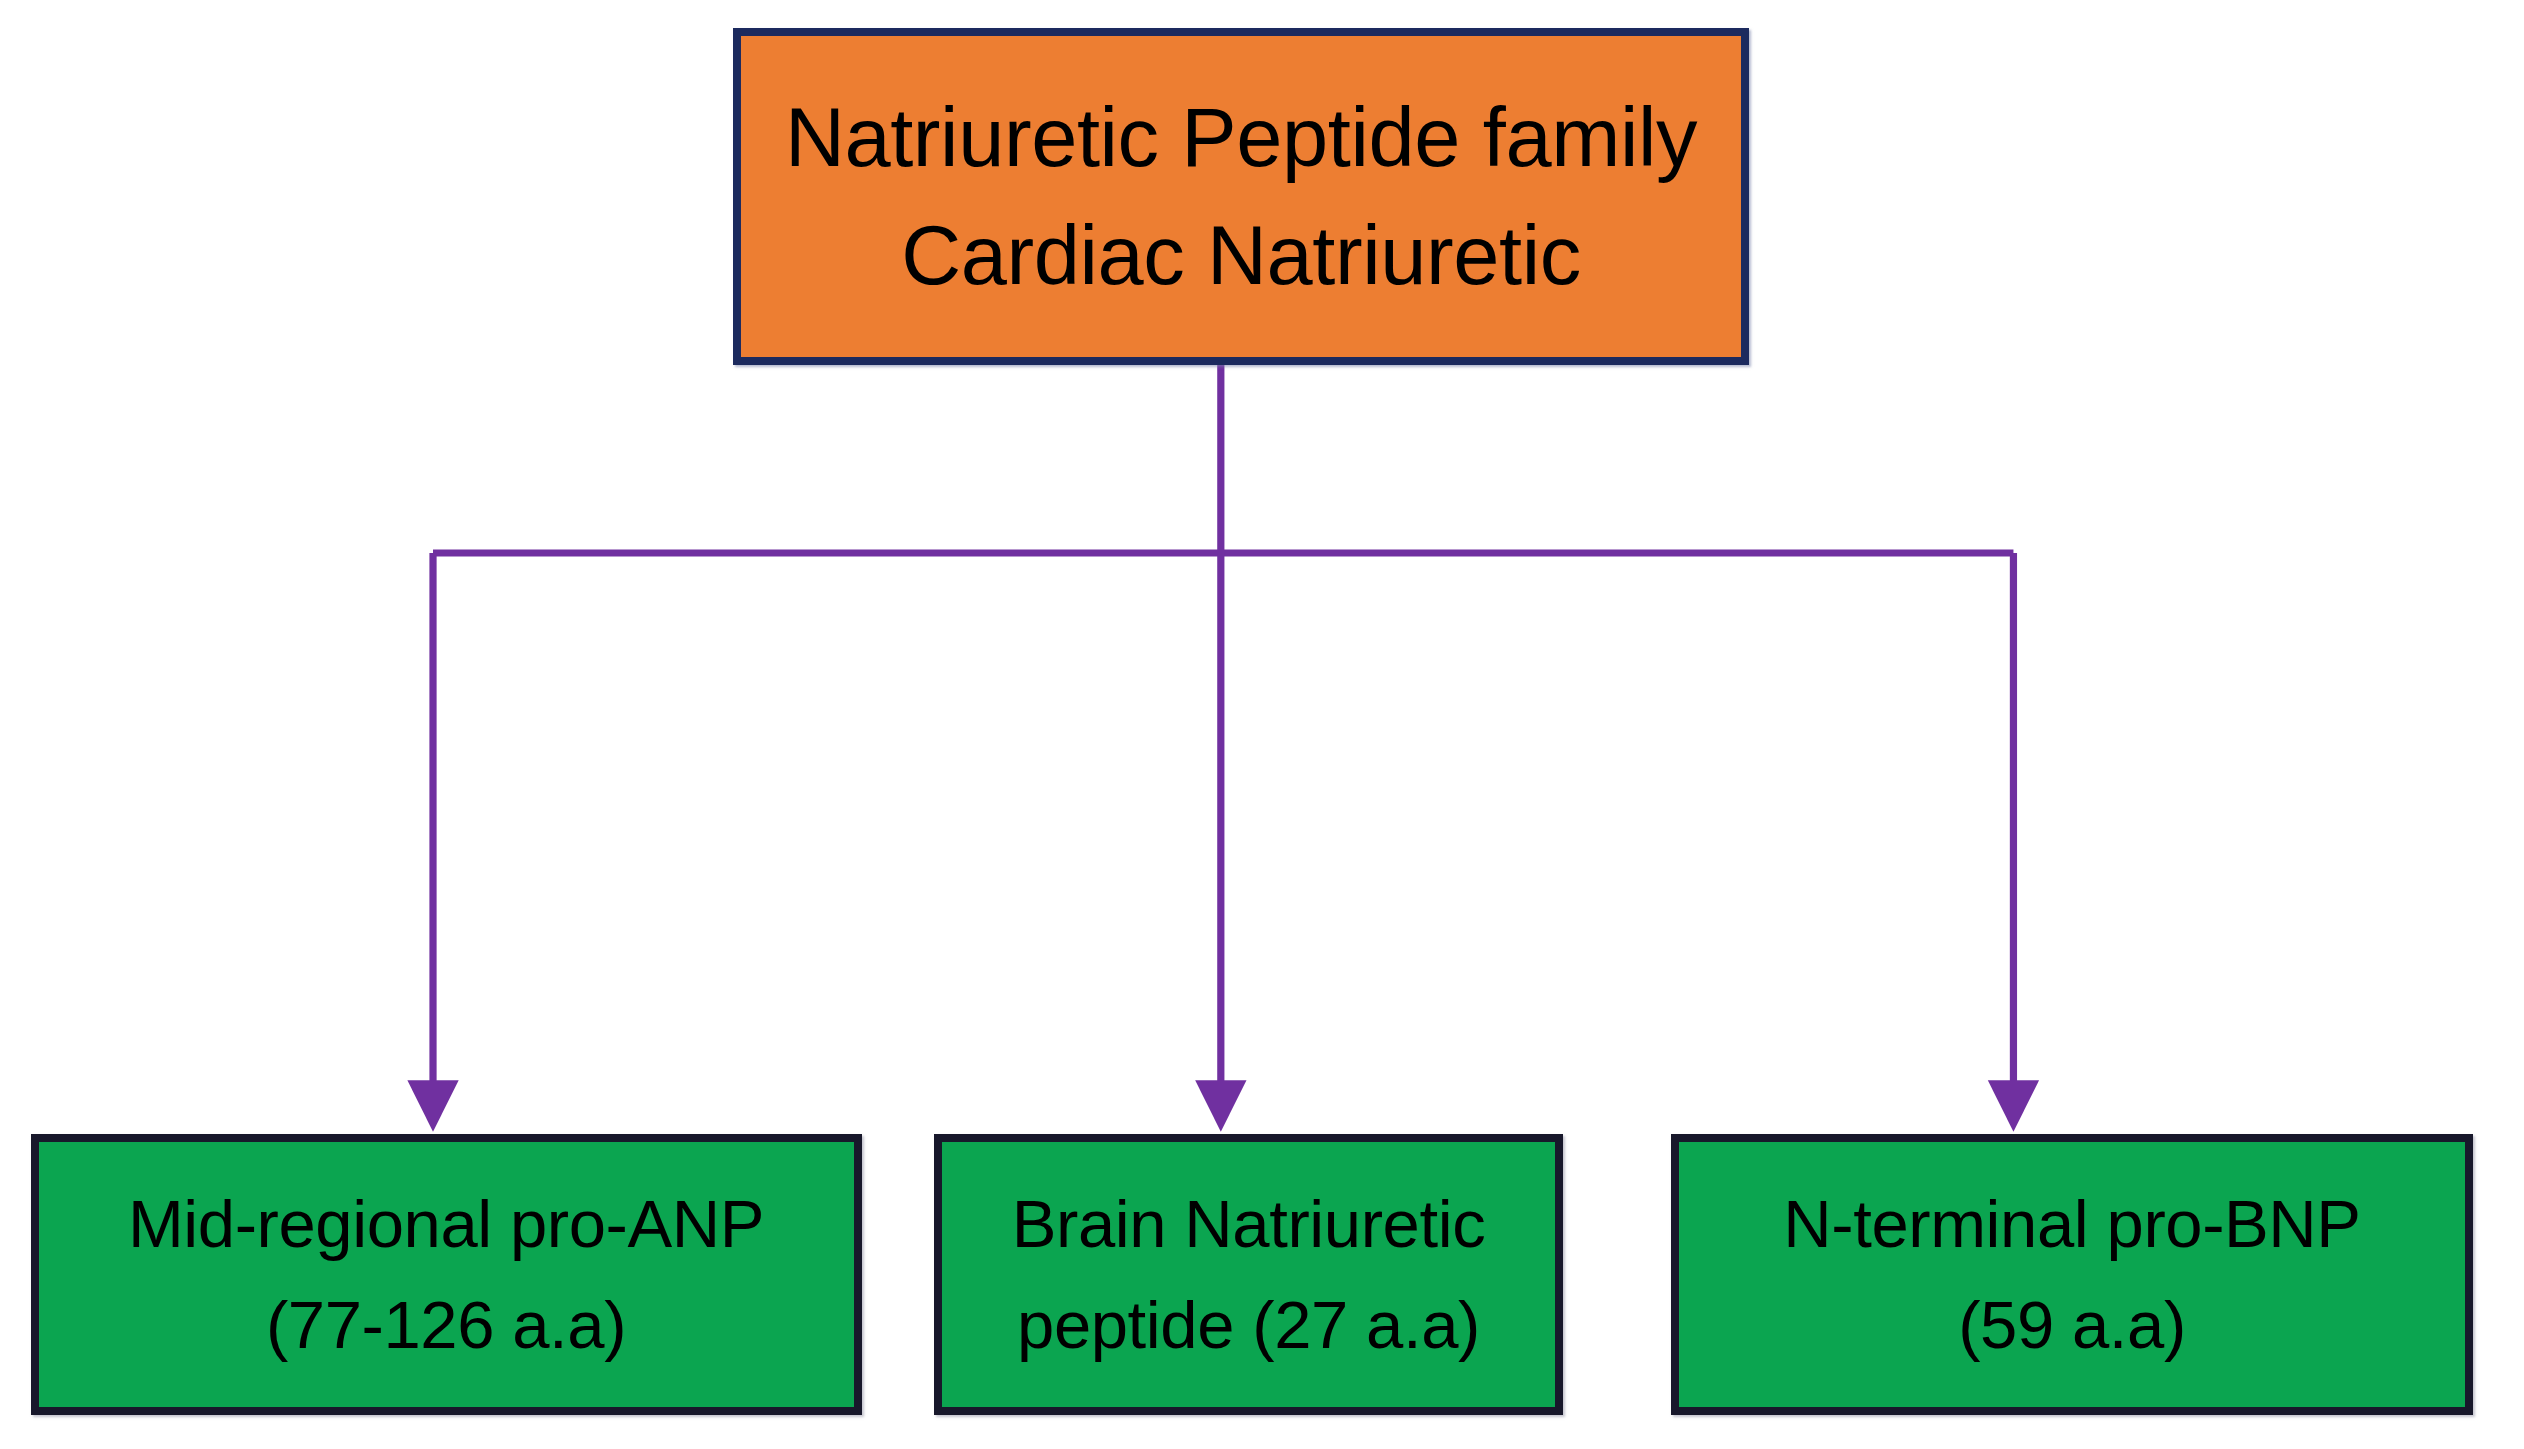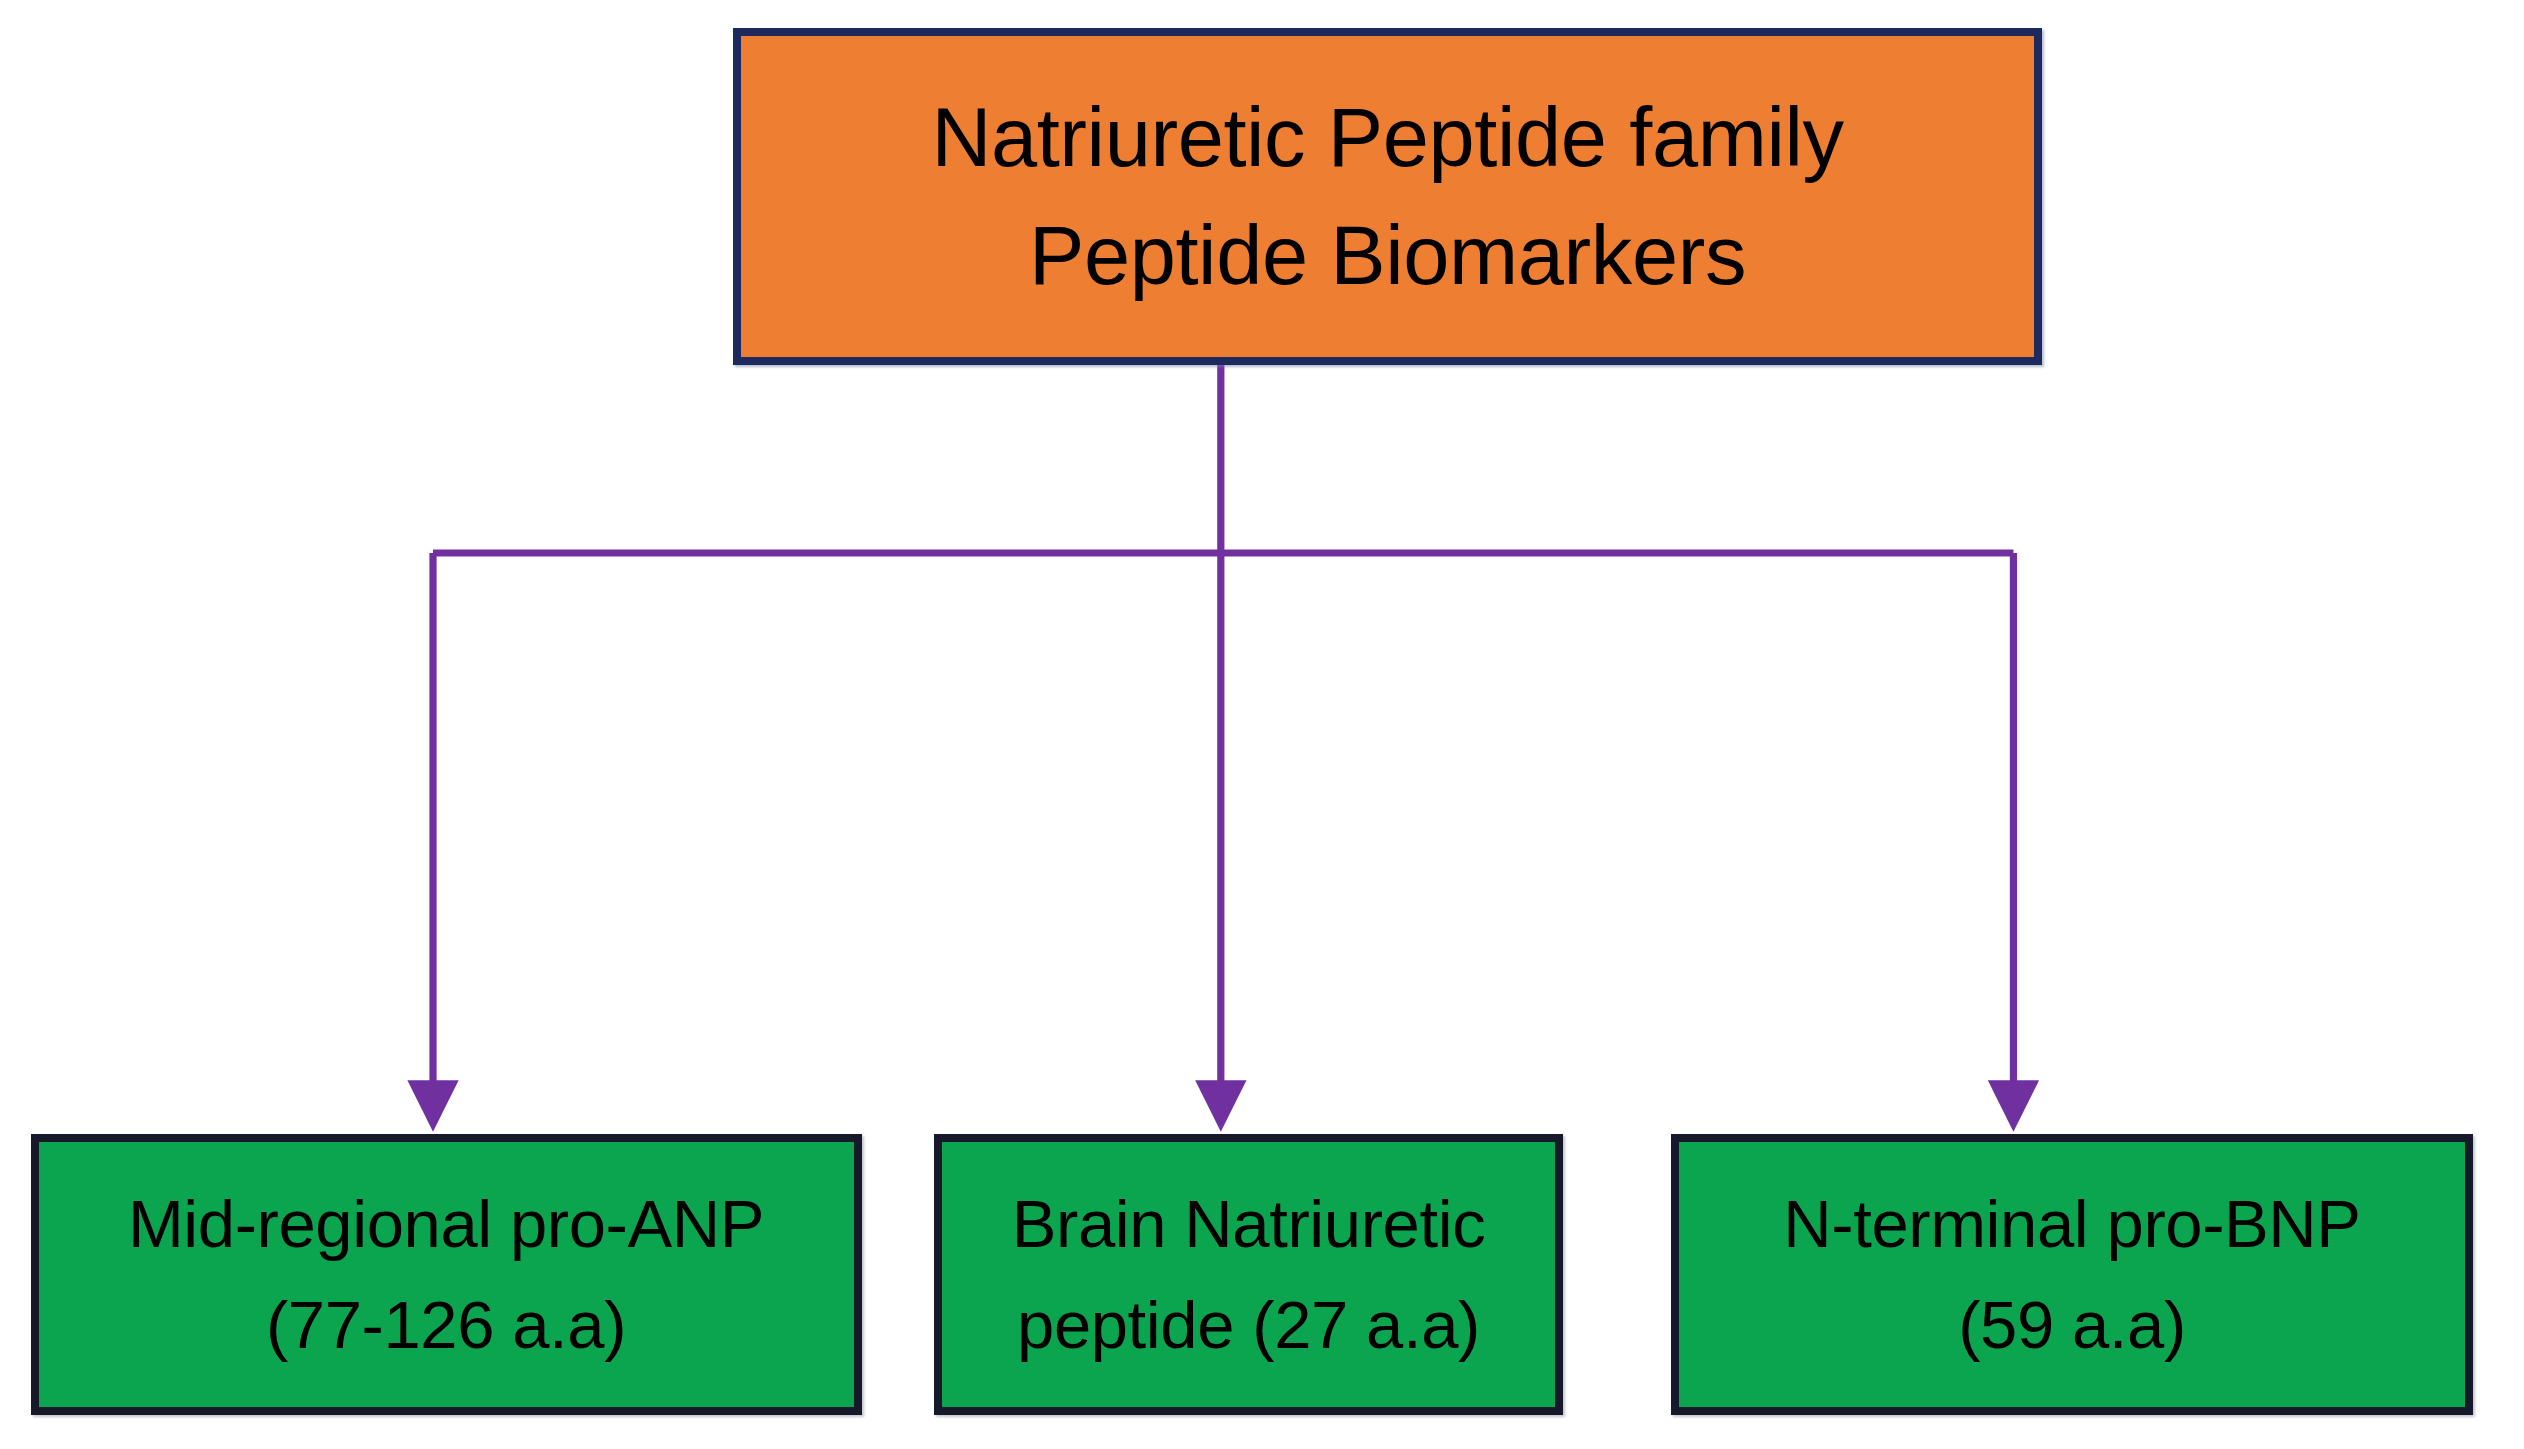--- a/index.html
+++ b/index.html
@@ -42,21 +42,21 @@
   .node-line {
     display: block;
     width: 100%;
     white-space: nowrap;
   }
 
   
   #root-node {
     left: 733px;
     top: 28px;
-    width: 1309px;
+    width: 1016px;
     height: 337px;
     background: #ED7E32;
     border: 8.8px solid #1C2A5E;
     box-shadow: 1.6px 1.6px 2.4px rgba(120,130,170,0.55);
   }
   #root-node .node-line {
     font-size: 83px;
     line-height: 1.42;
     font-weight: 400;
   }
@@ -98,21 +98,21 @@
     </g>
     <g fill="#7030A0" stroke="none">
       <polygon points="540,1412 508,1348 572,1348"></polygon>
       <polygon points="1523,1412 1491,1348 1555,1348"></polygon>
       <polygon points="2512,1412 2480,1348 2544,1348"></polygon>
     </g>
   </svg>
 
   <div class="node-box" id="root-node">
     <span class="node-line">Natriuretic Peptide family</span>
-    <span class="node-line">Peptide Biomarkers</span>
+    <span class="node-line">Cardiac Natriuretic</span>
   </div>
 
   <div class="node-box child-node" id="child-node-1">
     <span class="node-line">Mid-regional pro-ANP</span>
     <span class="node-line">(77-126 a.a)</span>
   </div>
 
   <div class="node-box child-node" id="child-node-2">
     <span class="node-line">Brain Natriuretic</span>
     <span class="node-line">peptide (27 a.a)</span>

